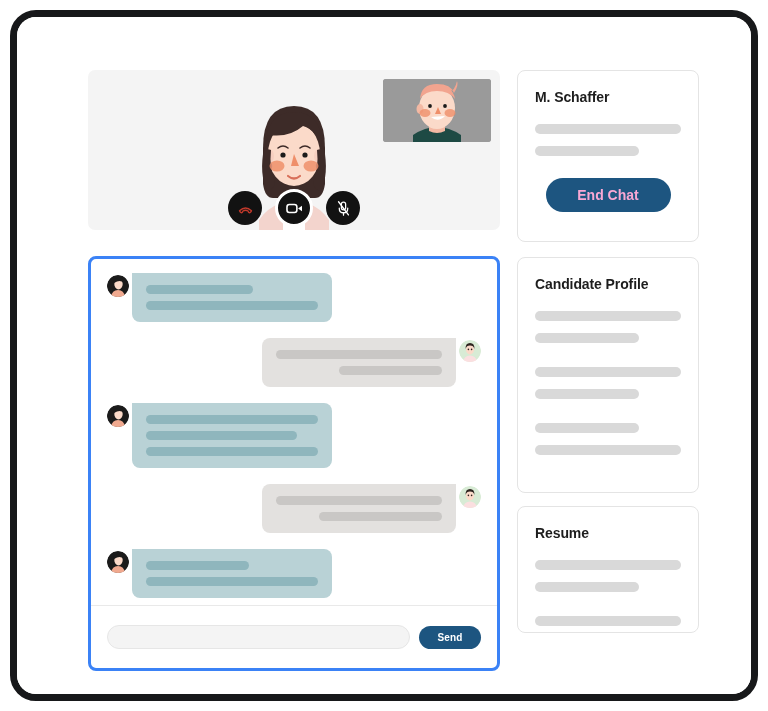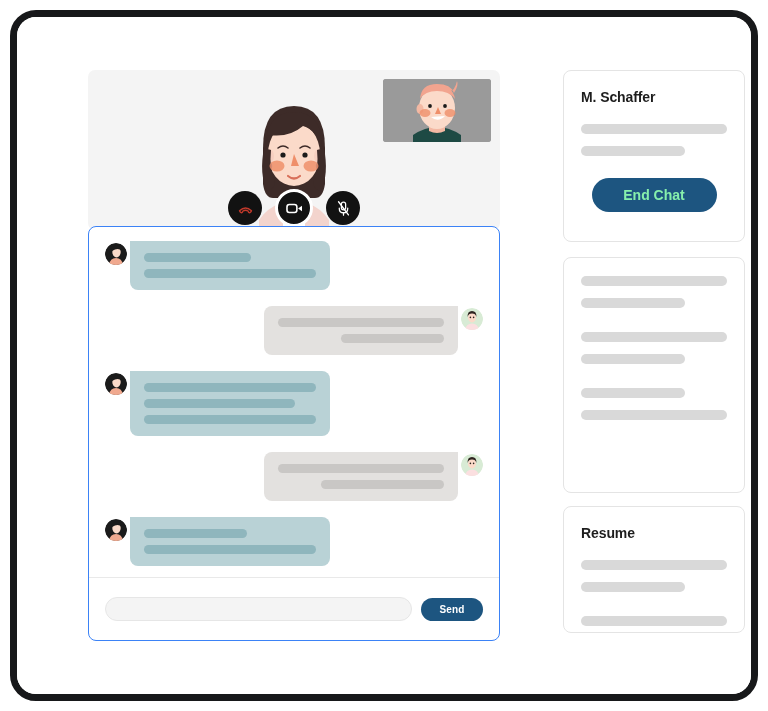--- a/index.html
+++ b/index.html
@@ -91,25 +91,25 @@
     width: 38px;
     height: 38px;
     background: #121212;
     border: 3px solid #ffffff;
   }
 
   
   #chat-panel {
     position: absolute;
     left: 71px;
-    top: 209px;
+    top: 239px;
     width: 412px;
     height: 415px;
     background: #ffffff;
-    border: 1px solid #3b82f6;
+    border: 3px solid #3b82f6;
     border-radius: 8px;
   }
 
   #message-list {
     position: absolute;
     left: 0; right: 0;
     top: 8px;
     bottom: 63px;
     padding: 6px 16px 0 16px;
     overflow: hidden;
@@ -200,21 +200,20 @@
 
   
   .side-card {
     position: absolute;
     left: 500px;
     width: 182px;
     background: #ffffff;
     border: 1px solid #e4e4e4;
     border-radius: 8px;
     padding: 18px 17px;
-    margin-left: 46px;
   }
   #card-contact  { top: 53px;  height: 172px; }
   #card-profile  { top: 240px; height: 236px; }
   #card-resume   { top: 489px; height: 127px; }
 
   .card-title {
     font-size: 14px;
     font-weight: bold;
     color: #1d1d1d;
     letter-spacing: -.1px;
@@ -230,21 +229,21 @@
   .sk.short { width: 71%; }
   .sk.gap   { margin-bottom: 24px; }
 
   #end-chat-button {
     display: block;
     margin: 22px auto 0 auto;
     width: 125px;
     height: 34px;
     border-radius: 17px;
     background: #1d5580;
-    color: #86efac;
+    color: #f9a8d4;
     font-size: 14px;
     font-weight: bold;
     border: none;
     cursor: pointer;
     font-family: "Liberation Sans", sans-serif;
   }
 </style>
 </head>
 <body>
 
@@ -423,20 +422,21 @@
   </div>
 
   <div class="side-card" id="card-contact">
     <div class="card-title">M. Schaffer</div>
     <div class="sk full"></div>
     <div class="sk short"></div>
     <button id="end-chat-button">End Chat</button>
   </div>
 
   <div class="side-card" id="card-profile">
+    <div class="card-title">Candidate Profile</div>
     <div class="sk full"></div>
     <div class="sk short gap"></div>
     <div class="sk full"></div>
     <div class="sk short gap"></div>
     <div class="sk short"></div>
     <div class="sk full"></div>
   </div>
 
   <div class="side-card" id="card-resume">
     <div class="card-title">Resume</div>

